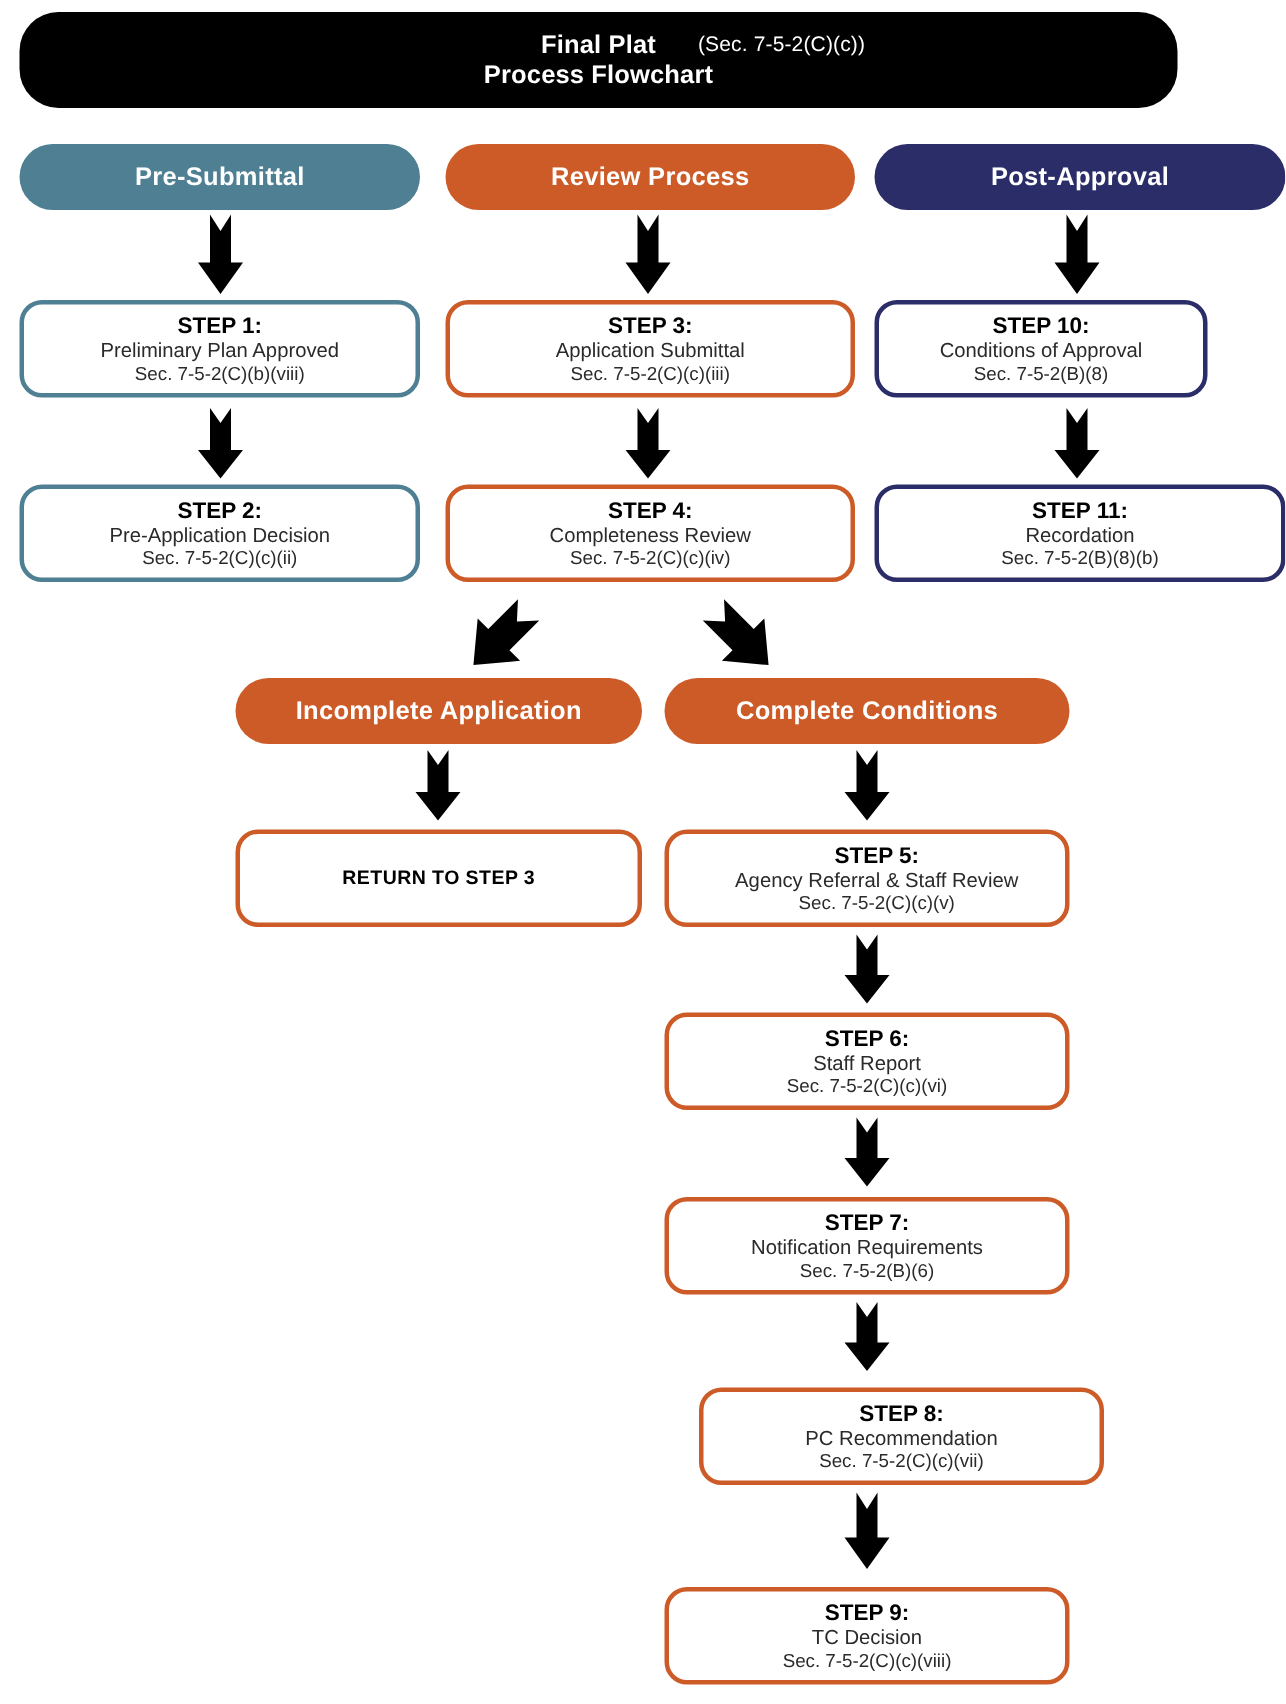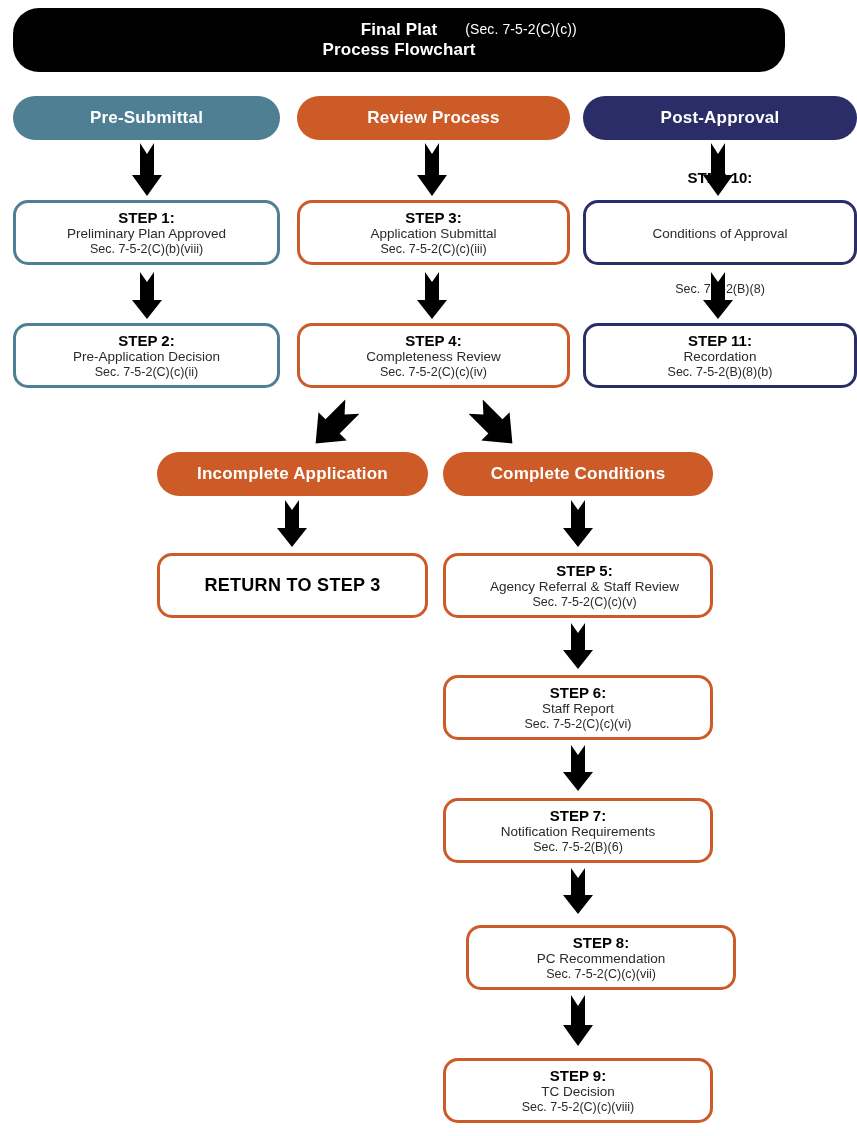--- a/index.html
+++ b/index.html
@@ -110,21 +110,21 @@
     white-space: nowrap;
   }
   .box .step-sec {
     font-size: 12.5px;
     font-weight: normal;
     color: #2a2a2a;
     line-height: 1.18;
     white-space: nowrap;
   }
   .box.single .step-title {
-    font-size: 18px;
+    font-size: 13px;
     letter-spacing: .3px;
   }
 
   
   .arrow {
     position: absolute;
     pointer-events: none;
   }
   .arrow svg { display: block; overflow: visible; }
 </style>
@@ -172,21 +172,21 @@
   <div class="box" style="left:13px; top:200px; width:267px; height:65px; border-color:#4e7f93;">
     <div class="step-title">STEP 1:</div>
     <div class="step-name">Preliminary Plan Approved</div>
     <div class="step-sec">Sec. 7-5-2(C)(b)(viii)</div>
   </div>
   <div class="box" style="left:297px; top:200px; width:273px; height:65px; border-color:#cc5b28;">
     <div class="step-title">STEP 3:</div>
     <div class="step-name">Application Submittal</div>
     <div class="step-sec">Sec. 7-5-2(C)(c)(iii)</div>
   </div>
-  <div class="box" style="left:583px; top:200px; width:274px; height:65px; border-color:#2b2d68;gap:40px;">
+  <div class="box" style="left:583px; top:200px; width:222px; height:65px; border-color:#2b2d68;">
     <div class="step-title">STEP 10:</div>
     <div class="step-name">Conditions of Approval</div>
     <div class="step-sec">Sec. 7-5-2(B)(8)</div>
   </div>
 
   <div class="arrow" style="left:129px; top:272px;">
     <svg width="36" height="48" viewBox="0 0 36 48">
         <path d="M11 0 L18 10 L25 0 L25 28 L33 28 L18 47 L3 28 L11 28 Z" fill="#000000"></path>
       </svg>
   </div>

